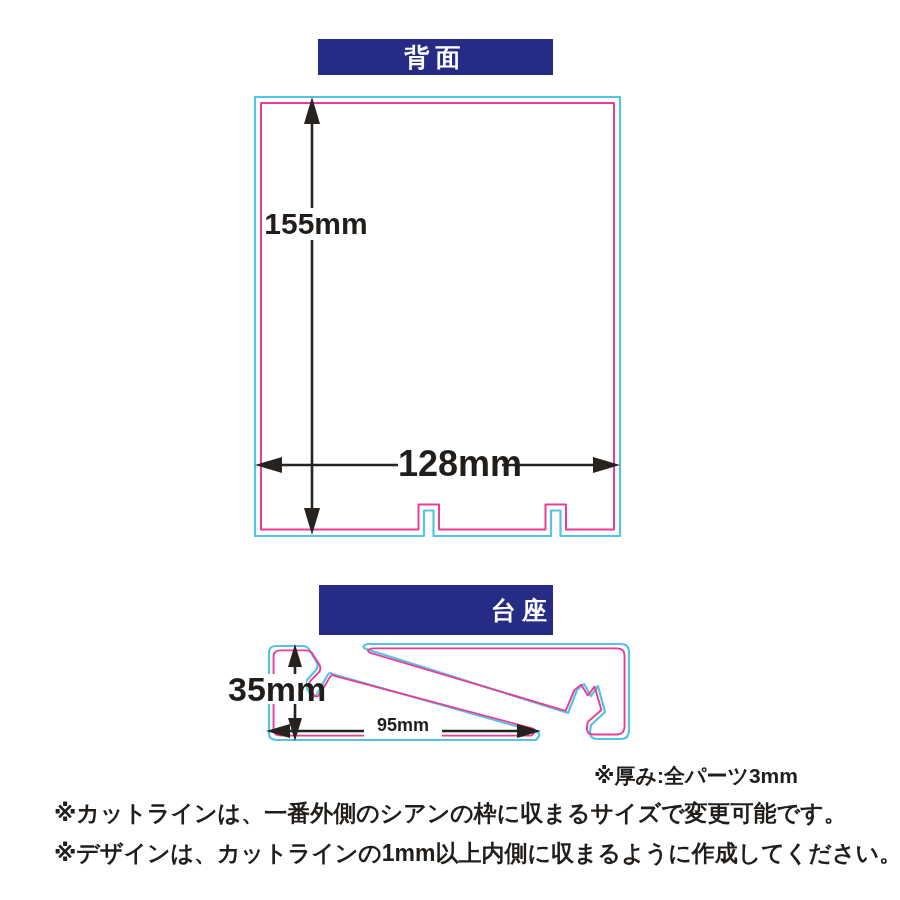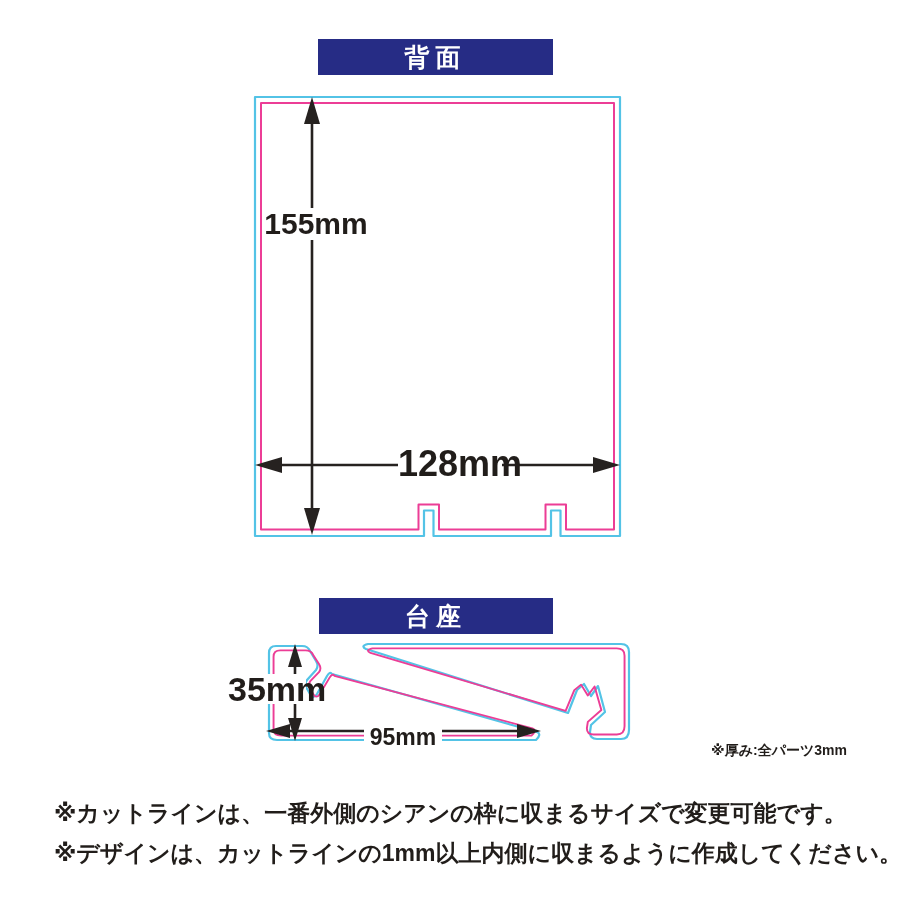--- a/index.html
+++ b/index.html
@@ -6,33 +6,33 @@
   .stage{
     position:relative;width:900px;height:900px;background:#ffffff;overflow:hidden;
     font-family:"Liberation Sans","DejaVu Sans",sans-serif;
   }
   .layer{position:absolute;left:0;top:0;}
   .badge{
     position:absolute;display:flex;align-items:center;justify-content:center;
     color:#ffffff;font-weight:bold;font-size:25px;letter-spacing:6px;
   }
   .badge.back{left:318px;top:39px;width:235px;height:36px;text-align:center;}
-  .badge.base{left:319px;top:598px;width:234px;height:36px;}
+  .badge.base{left:319px;top:585px;width:234px;height:50px;justify-content:flex-end;}
   .dim{
     position:absolute;background:#ffffff;color:#211d1a;font-weight:bold;
     text-align:center;white-space:nowrap;
   }
   .dim.h155{left:262px;top:208px;width:108px;height:32px;font-size:30px;line-height:32px;}
   .dim.w128{left:398px;top:448px;width:104px;height:32px;font-size:36px;line-height:32px;}
   .dim.h35 {left:228px;top:674px;width:78px;height:30px;font-size:34px;line-height:30px;}
-  .dim.w95 {left:364px;top:713px;width:78px;height:25px;font-size:23px;line-height:25px;margin-top:12px;}
+  .dim.w95 {left:364px;top:713px;width:78px;height:25px;font-size:18px;line-height:25px;}
   .note{
     position:absolute;color:#211d1a;font-weight:bold;white-space:nowrap;
   }
-  .note.thickness{left:545px;top:742px;width:302px;font-size:14px;text-align:right;}
+  .note.thickness{left:545px;top:762px;width:302px;font-size:21px;text-align:center;}
   .note.l1{left:54px;top:798px;font-size:23px;}
   .note.l2{left:54px;top:838px;font-size:23px;}
   svg .cut{fill:none;stroke:#53c3e6;stroke-width:2.2;stroke-linejoin:round;stroke-linecap:round;}
   svg .safe{fill:none;stroke:#ec3d96;stroke-width:2;stroke-linejoin:round;stroke-linecap:round;}
   svg .dimln{stroke:#262220;stroke-width:2.6;}
   svg .dimhd{fill:#262220;stroke:none;}
 </style>
 </head>
 <body>
 

